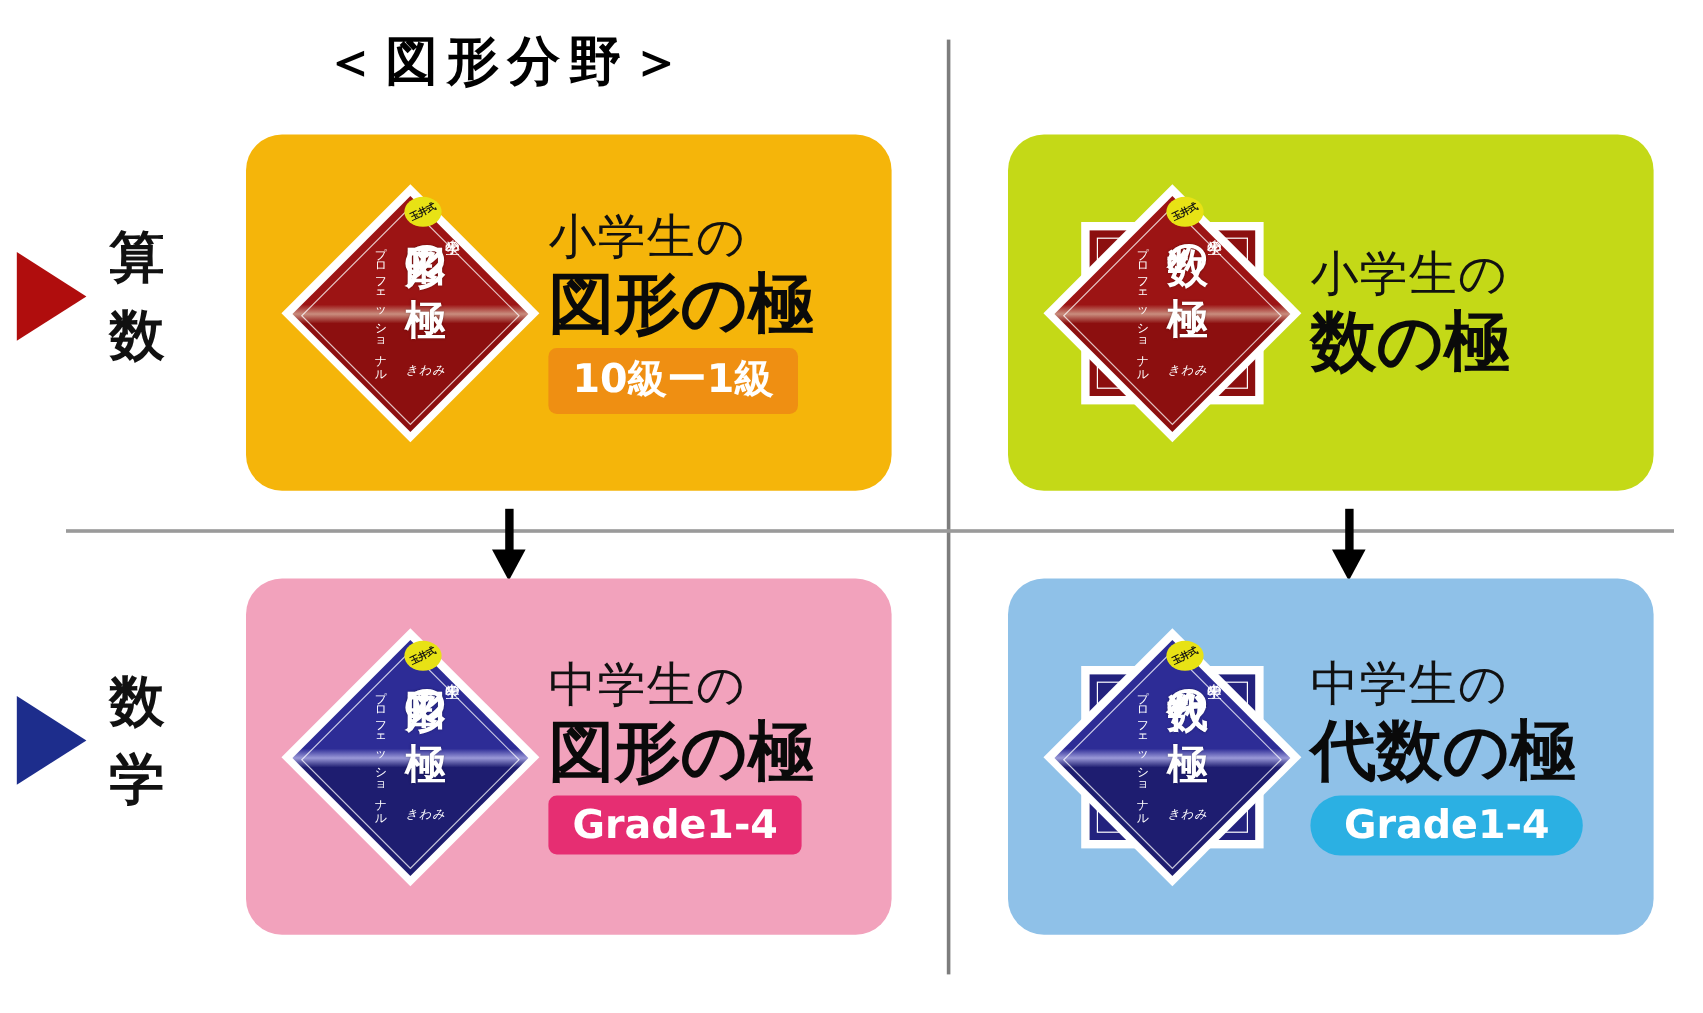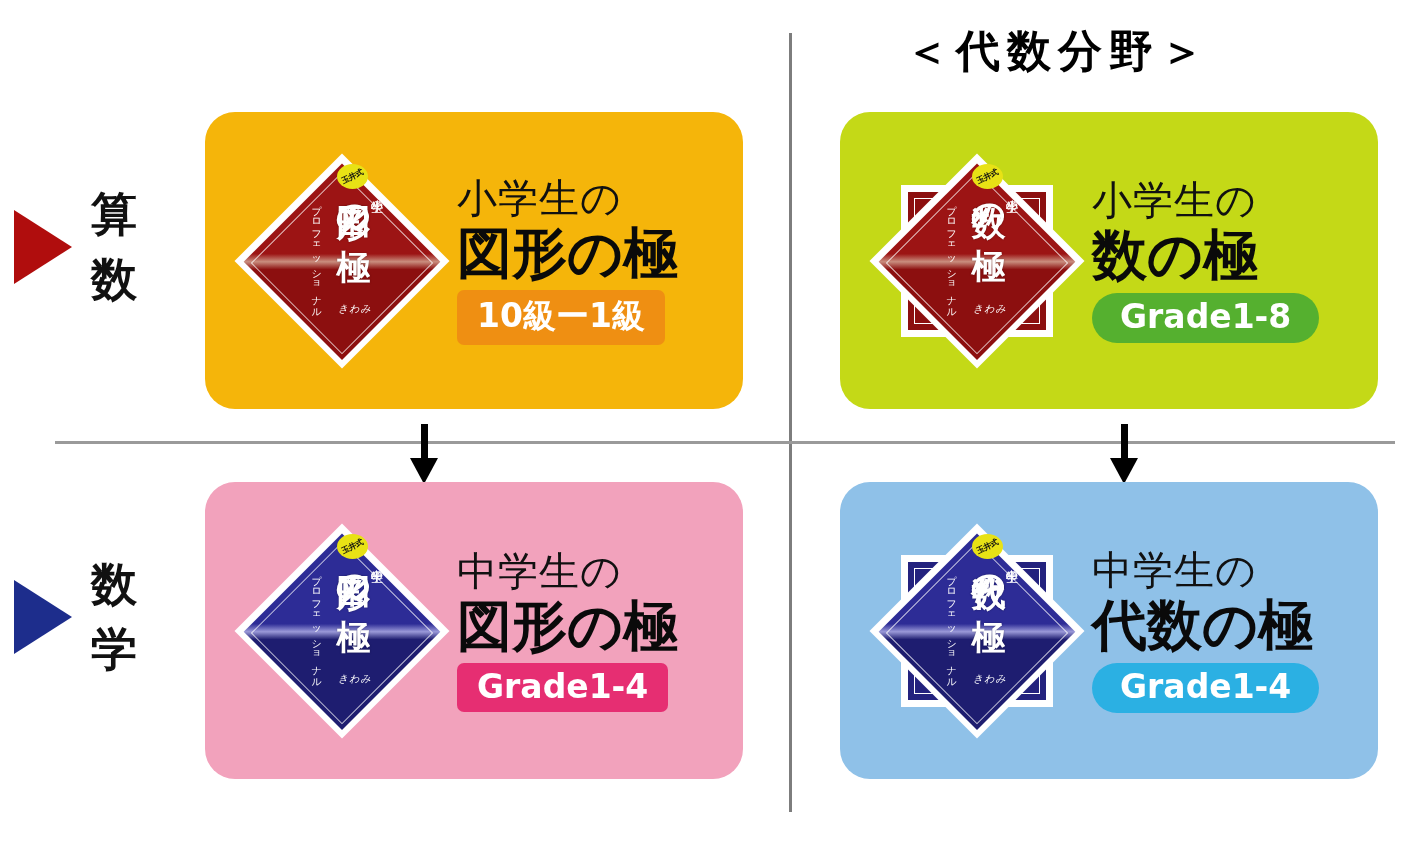--- a/index.html
+++ b/index.html
@@ -195,21 +195,21 @@
   }
 </style>
 </head>
 <body>
 
 <div class="stage">
 
   <div class="v-divider" style="background: rgb(125, 125, 125);"></div>
   <div class="h-divider" style="background: rgb(154, 154, 154);"></div>
 
-  <div class="col-head right">＜代数分野＞</div>
+  <div class="col-head left">＜図形分野＞</div>
 
   <div class="row-label top">
     <div class="tri" style="border-left-color: rgb(176, 13, 13);"></div>
     <div class="vlabel">
       <span>算</span>
       <span>数</span>
     </div>
   </div>
 
   <div class="row-label bottom">
@@ -271,21 +271,20 @@
         </div>
         <div class="grade-v">小学生の</div>
         <div class="main-v">数の極</div>
         <div class="pro-v">プロフェッショナル</div>
         <div class="ruby">きわみ</div>
       </div>
     </div>
     <div class="card-text">
       <div class="t-small">小学生の</div>
       <div class="t-big">数の極</div>
-      <div class="pill caps" style="background: rgb(85, 176, 47);">Grade1-8</div>
     </div>
   </div>
 
   <div class="card c-bl" style="background: rgb(242, 162, 188);">
     <div class="emblem navy">
       <div class="dia-wrap">
         <div class="dia-outer"></div>
         <div class="dia-body"></div>
         <div class="dia-line"></div>
       </div>

